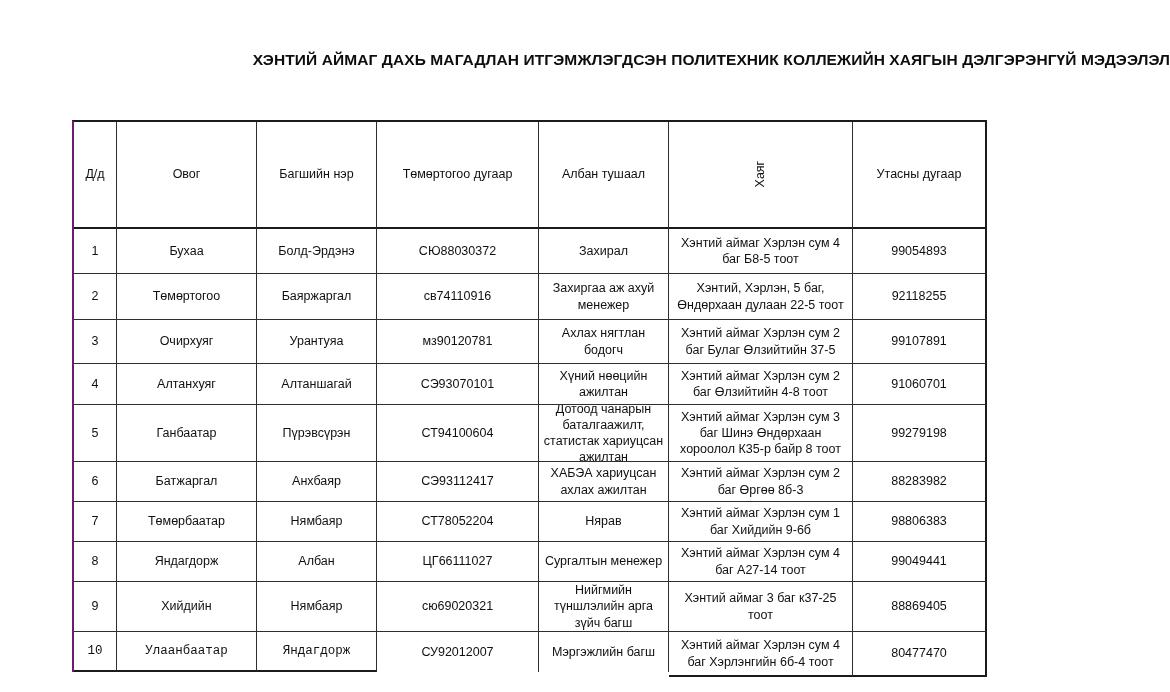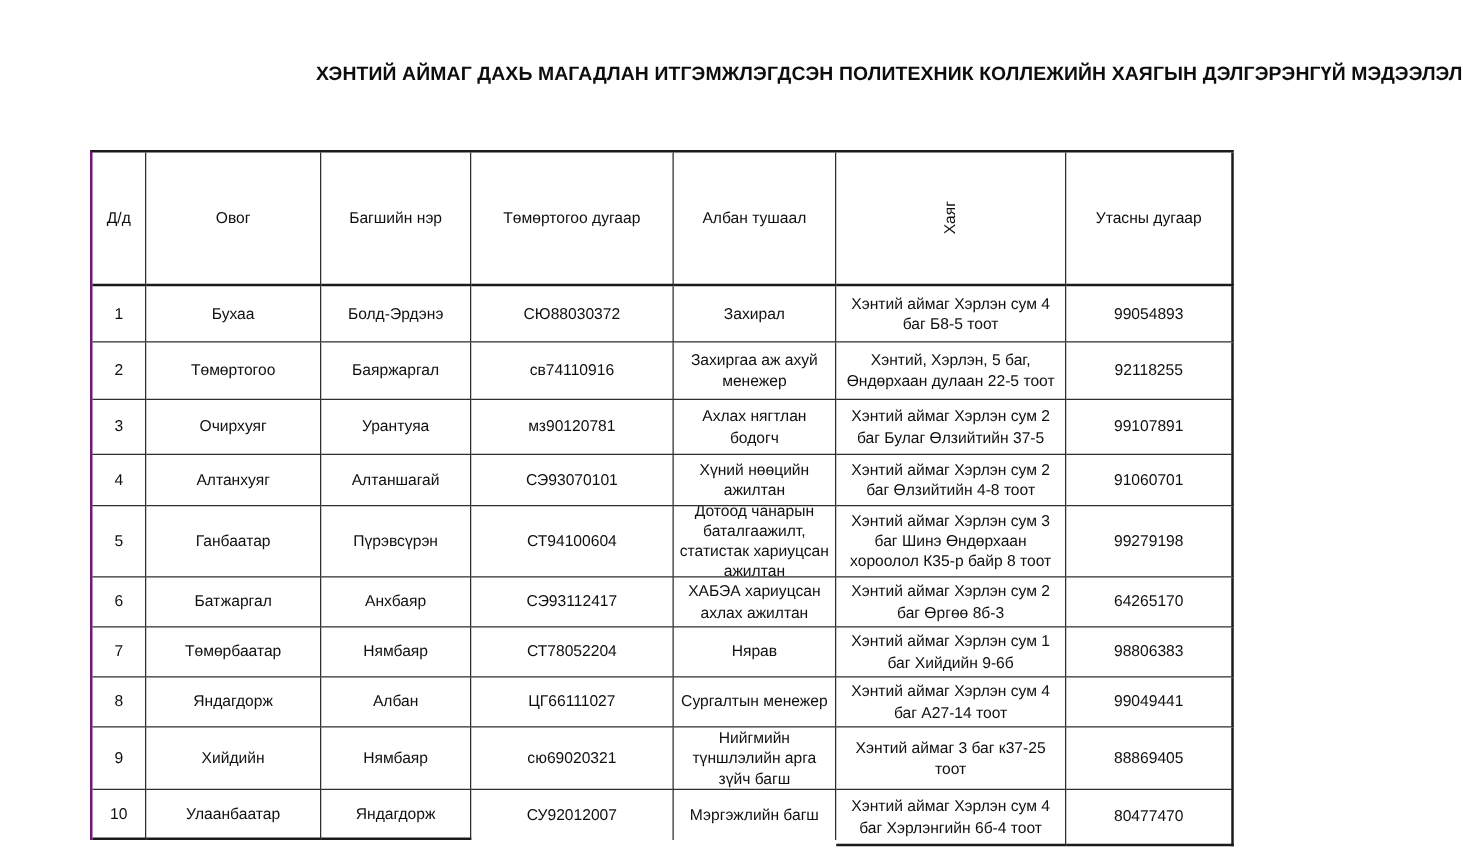--- a/index.html
+++ b/index.html
@@ -29,21 +29,21 @@
     display:flex;align-items:center;justify-content:center;
     text-align:center;
     padding:1px 3px;
     font-size:12.5px;line-height:1.3;color:#101010;
     overflow:hidden;
   }
   .header-cell{border-bottom:2px solid #1b1b1b;}
   .last-col{border-right:2px solid #1b1b1b;}
   .vertical{transform:rotate(-90deg);white-space:nowrap;display:inline-block;}
   
-  .end-thick{border-bottom:2px solid #1b1b1b;}
+  .end-thick{border-bottom:2px solid #1b1b1b;font-family:Liberation Mono, monospace;}
   .end-open{border-bottom:none;}
   .end-overhang{border-bottom:2px solid #1b1b1b;height:calc(100% + 5px);}
 </style>
 </head>
 <body>
 
 <div class="page-title">ХЭНТИЙ АЙМАГ ДАХЬ МАГАДЛАН ИТГЭМЖЛЭГДСЭН ПОЛИТЕХНИК КОЛЛЕЖИЙН ХАЯГЫН ДЭЛГЭРЭНГҮЙ МЭДЭЭЛЭЛ</div>
 
 <div class="doc-table">
     <div class="cell header-cell">
@@ -101,21 +101,21 @@
     <div class="cell body-cell">СТ94100604</div>
     <div class="cell body-cell">Дотоод чанарын баталгаажилт, статистак хариуцсан ажилтан</div>
     <div class="cell body-cell">Хэнтий аймаг Хэрлэн сум 3 баг Шинэ Өндөрхаан хороолол К35-р байр 8 тоот</div>
     <div class="cell body-cell last-col">99279198</div>
     <div class="cell body-cell">6</div>
     <div class="cell body-cell">Батжаргал</div>
     <div class="cell body-cell">Анхбаяр</div>
     <div class="cell body-cell">СЭ93112417</div>
     <div class="cell body-cell">ХАБЭА хариуцсан ахлах ажилтан</div>
     <div class="cell body-cell">Хэнтий аймаг Хэрлэн сум 2 баг Өргөө 8б-3</div>
-    <div class="cell body-cell last-col">64265170</div>
+    <div class="cell body-cell last-col">88283982</div>
     <div class="cell body-cell">7</div>
     <div class="cell body-cell">Төмөрбаатар</div>
     <div class="cell body-cell">Нямбаяр</div>
     <div class="cell body-cell">СТ78052204</div>
     <div class="cell body-cell">Нярав</div>
     <div class="cell body-cell">Хэнтий аймаг Хэрлэн сум 1 баг Хийдийн 9-6б</div>
     <div class="cell body-cell last-col">98806383</div>
     <div class="cell body-cell">8</div>
     <div class="cell body-cell">Яндагдорж</div>
     <div class="cell body-cell">Албан</div>

